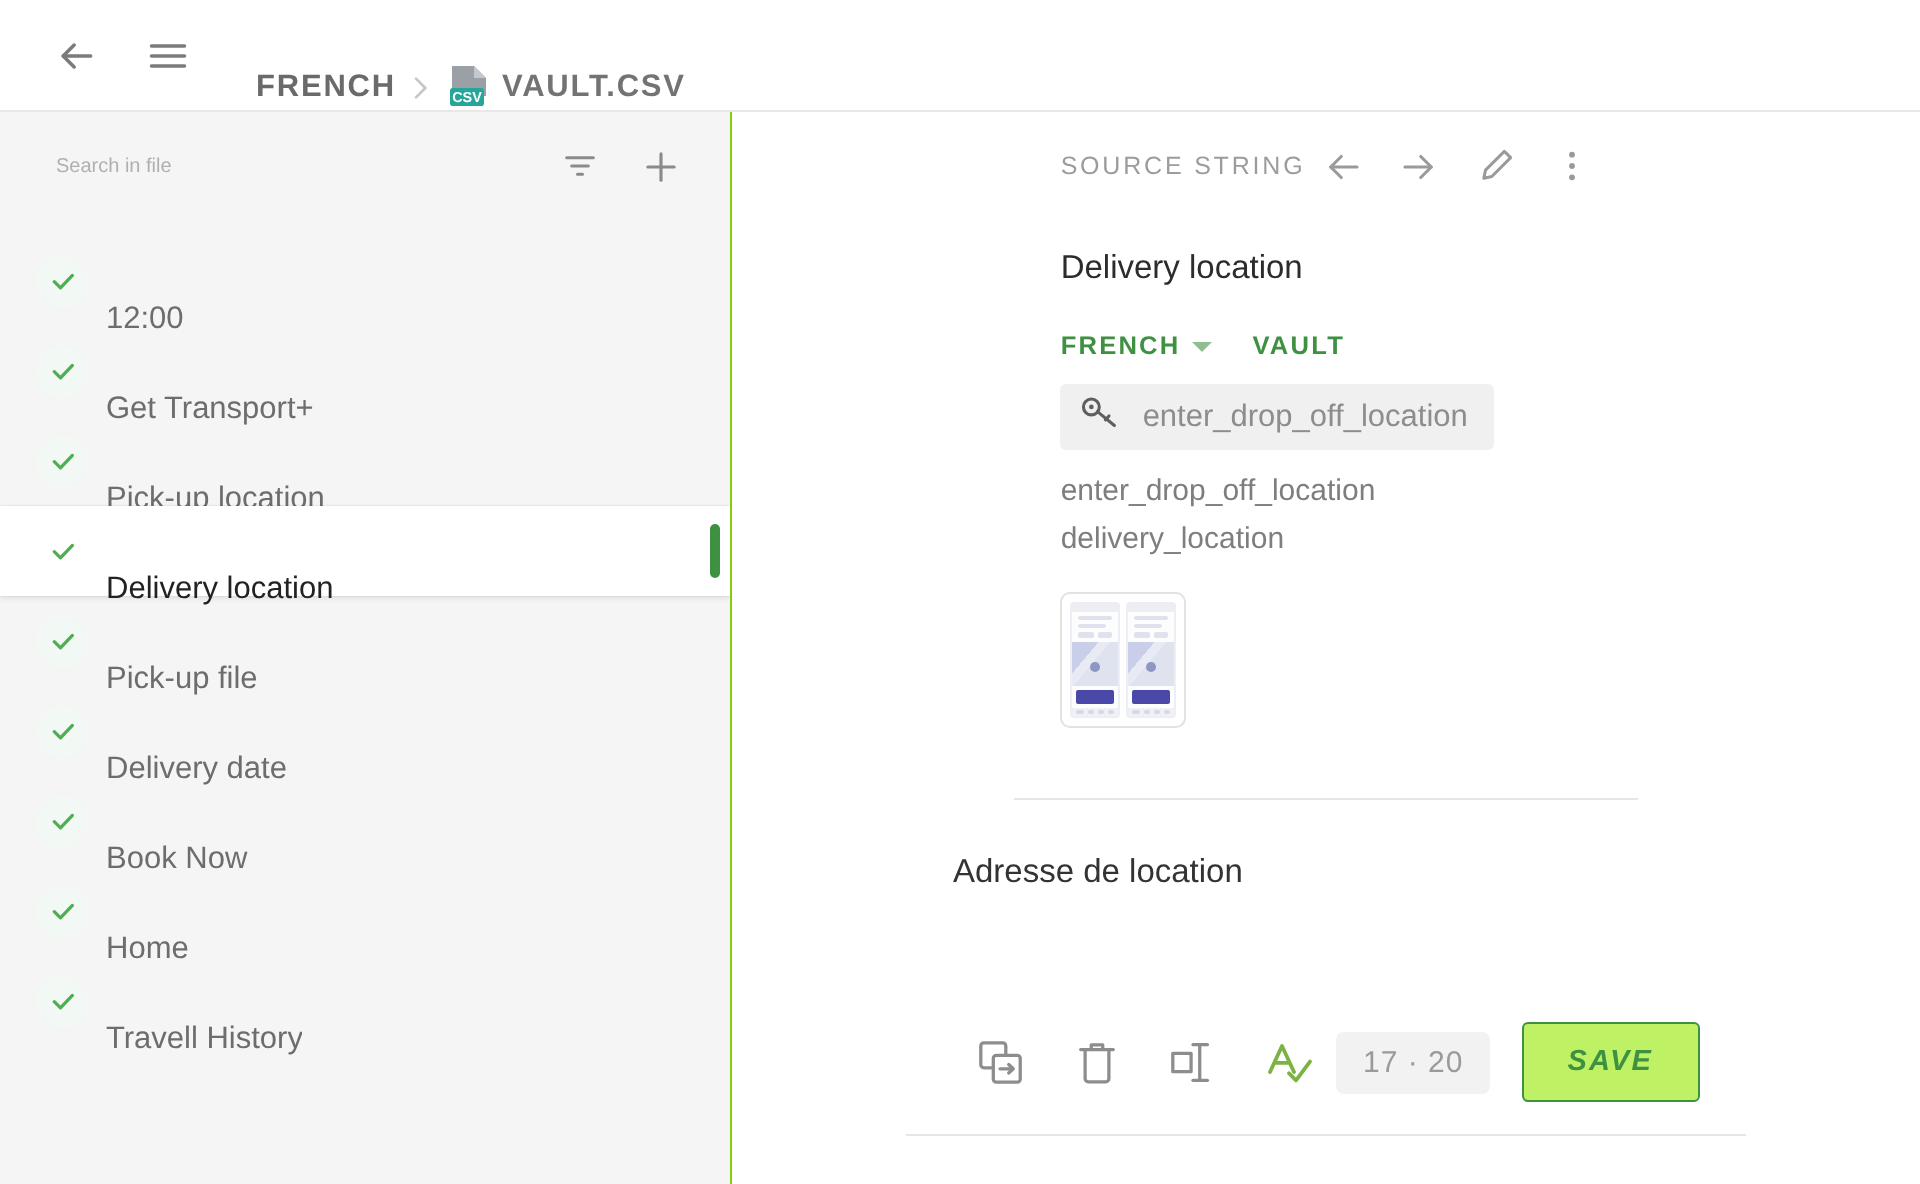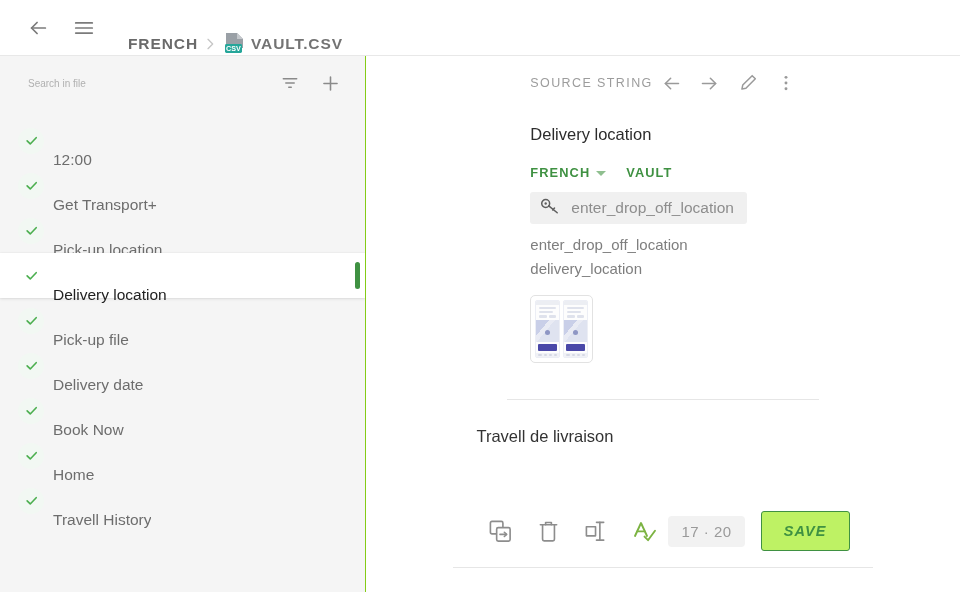--- a/index.html
+++ b/index.html
@@ -576,21 +576,21 @@
                 <i></i>
                 <i></i>
                 <i></i>
                 <i></i>
               </div>
           </div>
         </div>
       </div>
 
       <div class="tgt-pane">
-        <div class="tgt-text" contenteditable="true" style="">Travell de livraison</div>
+        <div class="tgt-text" contenteditable="true" style="">Adresse de location</div>
 
         <div class="tgt-bar">
           <div class="act-icon">
             <svg width="25" height="25" viewBox="0 0 26 26" fill="none" stroke="currentColor" stroke-width="1.7" stroke-linejoin="round">
               <rect x="2.5" y="2.5" width="13" height="13" rx="1.6"></rect>
               <rect x="9" y="9" width="14" height="14" rx="1.6" fill="#ffffff"></rect>
               <line x1="12.5" y1="16" x2="19" y2="16" stroke-linecap="round"></line>
               <polyline points="17,13.8 19.4,16 17,18.2" stroke-linecap="round"></polyline>
             </svg>
           </div>

